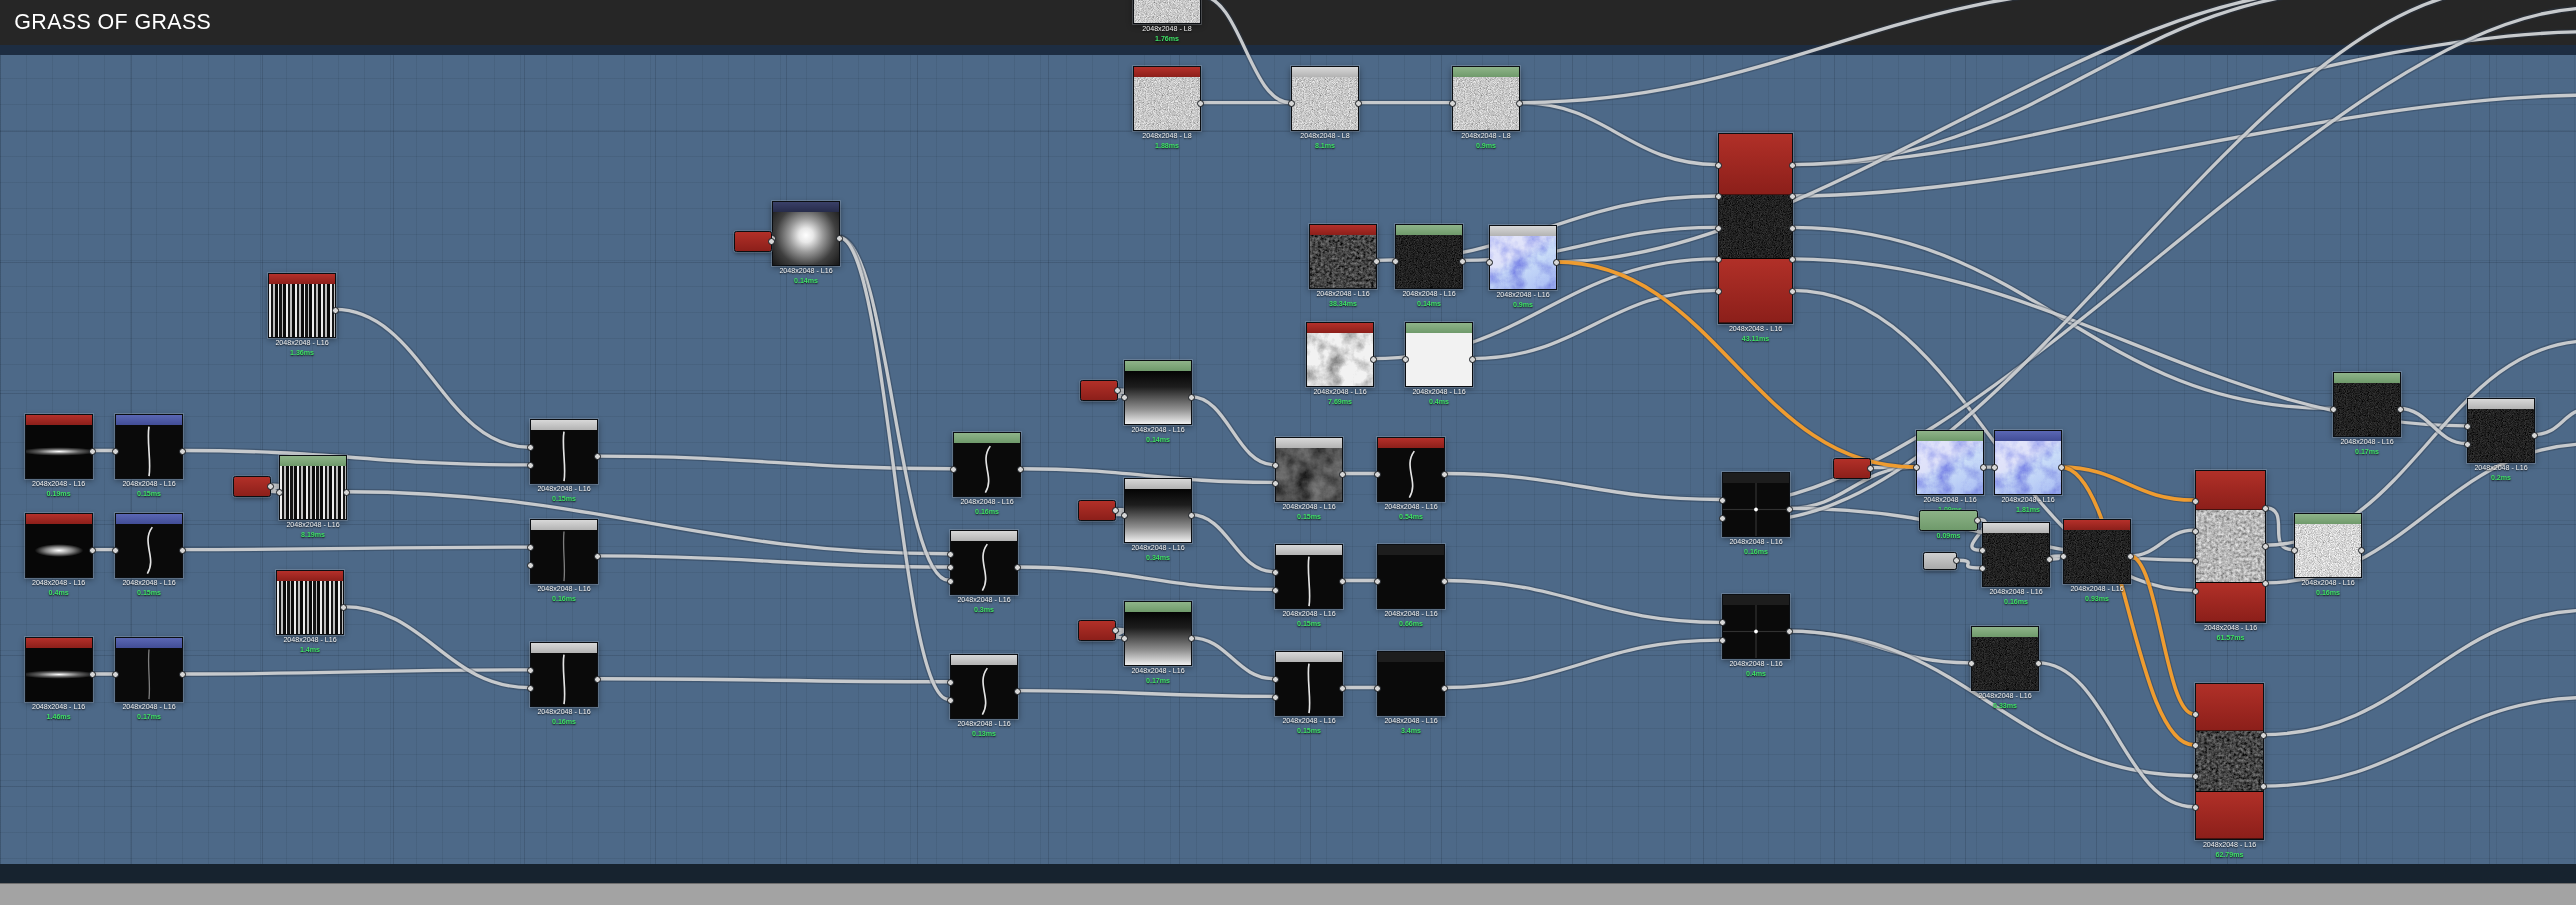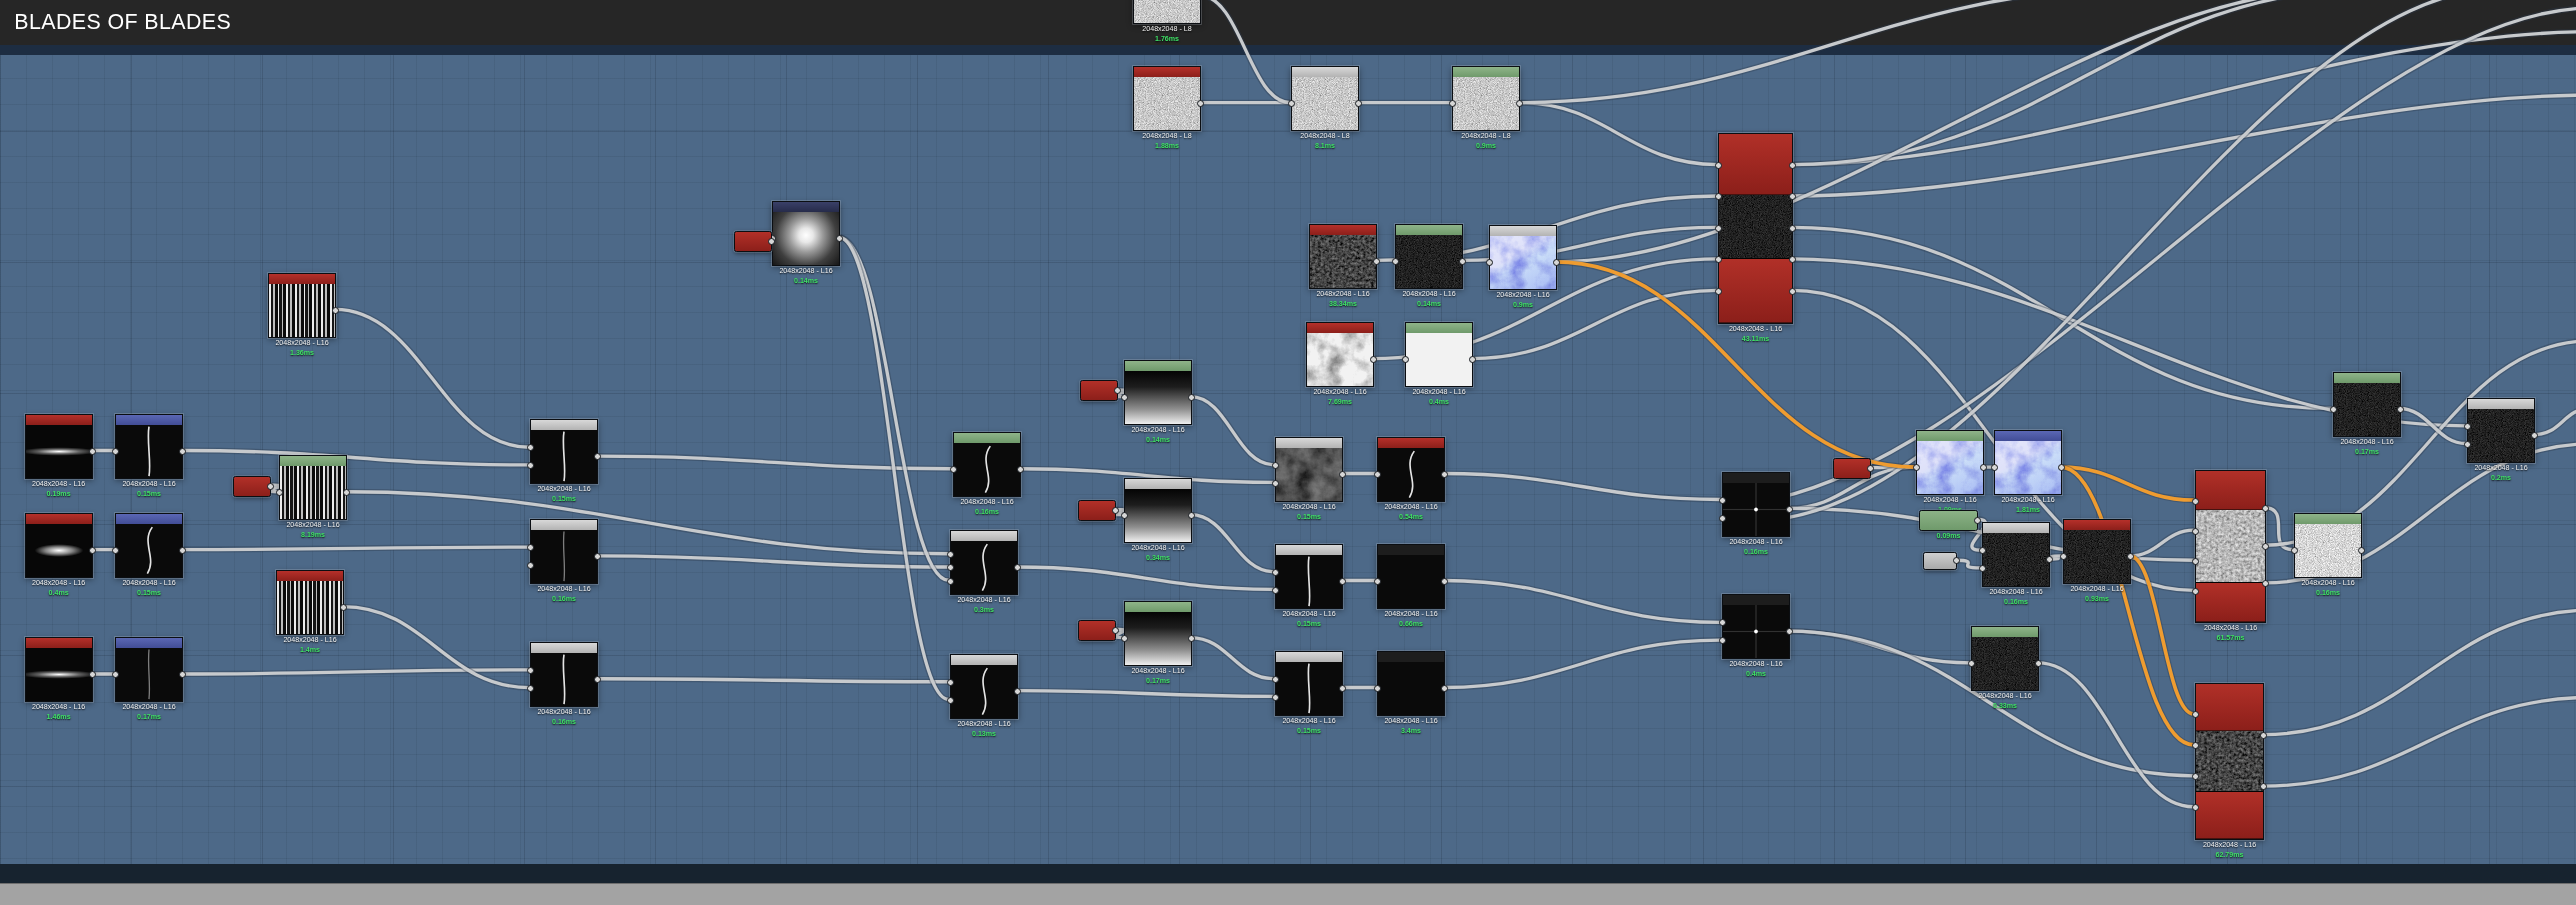--- a/index.html
+++ b/index.html
@@ -921,15 +921,15 @@
         <span class="port out" style="top:6px"></span>
         <div class="lbl">
           <div class="t">0.09ms</div>
         </div>
       </div>
       <div class="mini mini-gray" style="left: 1923px; top: 552px; width: 32px; height: 16px;">
         <span class="port out" style="top:4.4px"></span>
       </div>
     </div>
 
-  <div id="graph-title">BLADES OF BLADES</div>
+  <div id="graph-title">GRASS OF GRASS</div>
 </div>
 
 
 </body></html>

